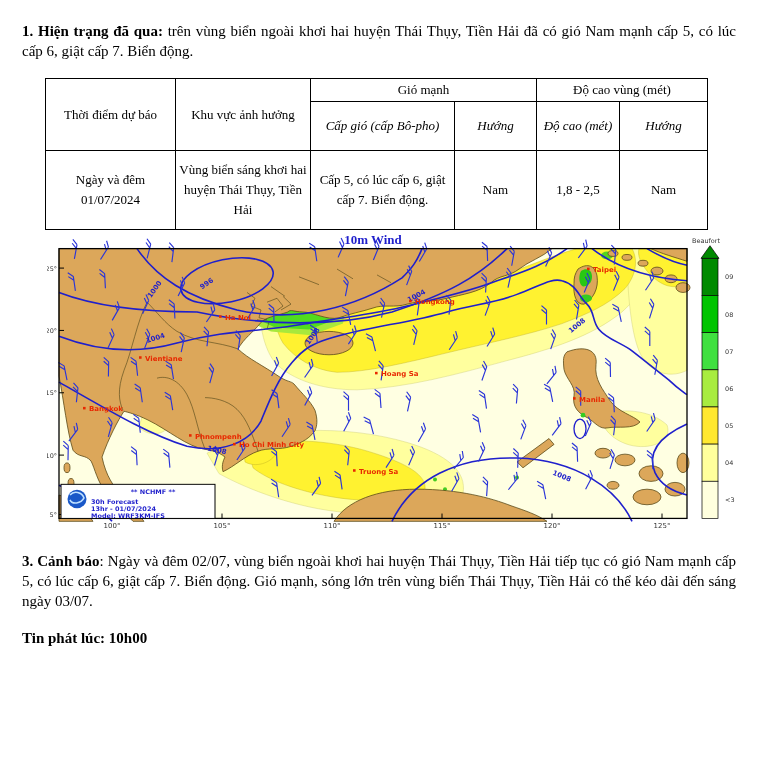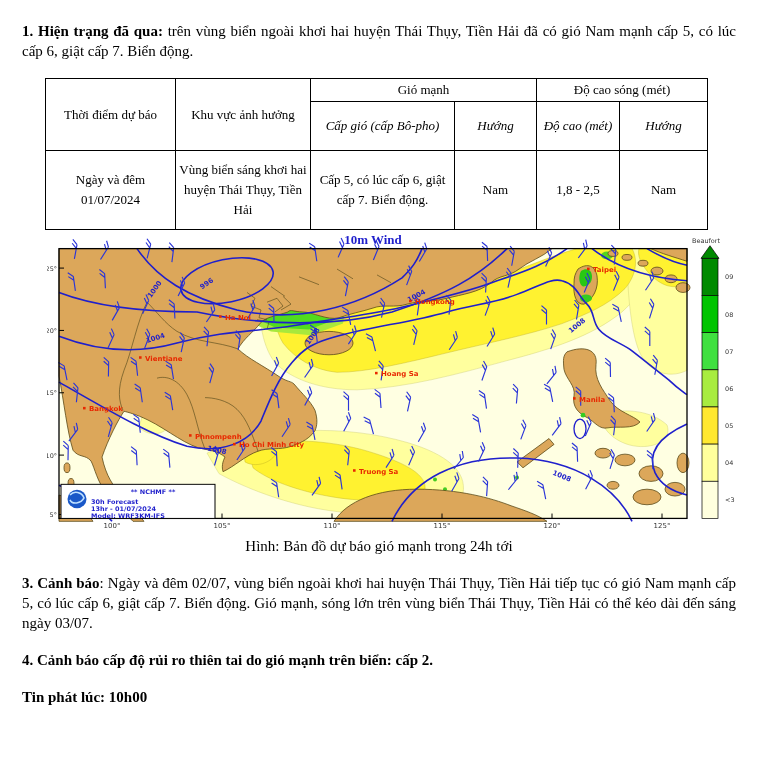--- a/index.html
+++ b/index.html
@@ -35,21 +35,21 @@
         <col style="width:144px">
       <col style="width:82px">
         <col style="width:83px">
         <col style="width:88px">
     </colgroup>
     <tbody>
         <tr>
       <th rowspan="2">Thời điểm dự báo</th>
       <th rowspan="2">Khu vực ảnh hưởng</th>
       <th colspan="2">Gió mạnh</th>
-      <th colspan="2">Độ cao sóng (mét)</th>
+      <th colspan="2">Độ cao vùng (mét)</th>
     </tr>
     <tr>
       <th class="ital" style="height:46px">Cấp gió (cấp Bô-pho)</th>
       <th class="ital">Hướng</th>
       <th class="ital">Độ cao (mét)</th>
       <th class="ital">Hướng</th>
     </tr>
     <tr>
       <td style="height:76px">Ngày và đêm 01/07/2024</td>
       <td>Vùng biển sáng khơi hai huyện Thái Thụy, Tiền Hải</td>
@@ -347,23 +347,21 @@
           <text x="678" y="161.00000000000003" font-size="6.5" fill="#333">06</text>
           <rect x="655" y="177.57142857142858" width="16" height="38.142857142857146" fill="#FFE830" stroke="#000" stroke-width="0.7"></rect>
           <text x="678" y="199.14285714285717" font-size="6.5" fill="#333">05</text>
           <rect x="655" y="215.71428571428572" width="16" height="38.142857142857146" fill="#FFFF9C" stroke="#000" stroke-width="0.7"></rect>
           <text x="678" y="237.2857142857143" font-size="6.5" fill="#333">04</text>
           <rect x="655" y="253.8571428571429" width="16" height="38.142857142857146" fill="#FFFFDE" stroke="#000" stroke-width="0.7"></rect>
           <text x="678" y="275.42857142857144" font-size="6.5" fill="#333">&lt;3</text>
         </g>
     </svg>
 
-    <p class="map-caption">Hình: Bản đồ dự báo gió mạnh trong 24h tới</p>
   </div>
 
   <p><b>3. Cảnh báo</b><span>: Ngày và đêm 02/07, vùng biển ngoài khơi hai huyện Thái Thụy, Tiền Hải tiếp tục có gió Nam mạnh cấp 5, có lúc cấp 6, giật cấp 7. Biển động. Gió mạnh, sóng lớn trên vùng biển Thái Thụy, Tiền Hải có thể kéo dài đến sáng ngày 03/07.</span></p>
 
-  <p><b>4. Cảnh báo cấp độ rủi ro thiên tai do gió mạnh trên biển: cấp 2.</b></p>
 
 
   <p class="footer-line"><b>Tin phát lúc: 10h00</b></p>
 
 </div>
 
 </body></html>

